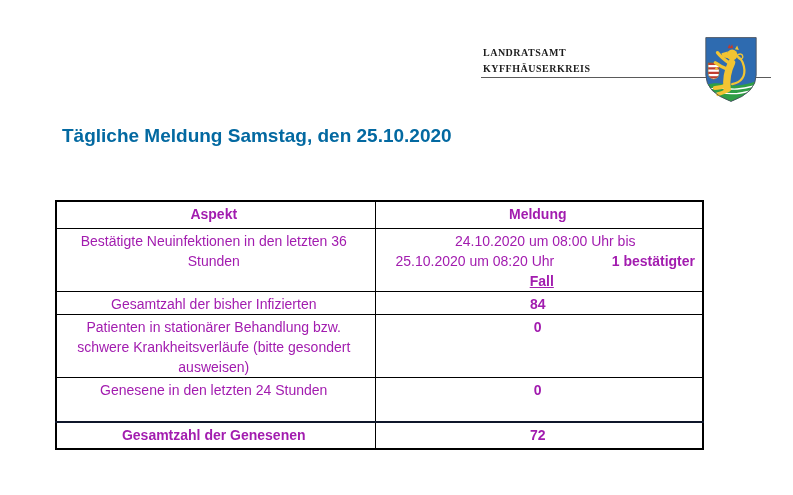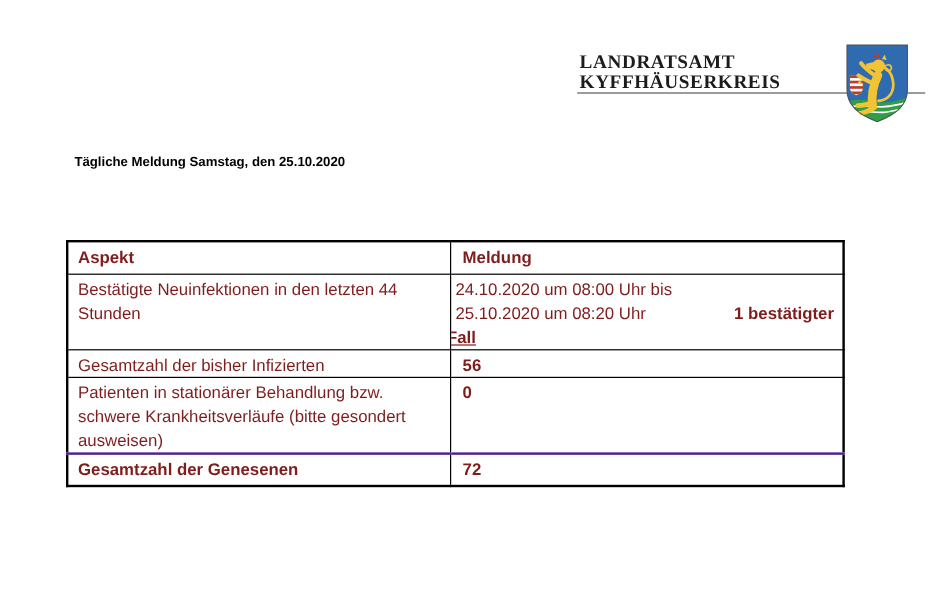--- a/index.html
+++ b/index.html
@@ -6,56 +6,56 @@
   body{
     width:793px;height:495px;background:#ffffff;position:relative;
     font-family:"Liberation Sans", sans-serif;color:#1e1e1e;overflow:hidden;
   }
   .page{position:absolute;inset:0;}
 
   
   .org{
     position:absolute;left:483px;top:45px;
     font-family:"Liberation Serif", serif;font-weight:700;
-    font-size:16px;line-height:15.5px;letter-spacing:0.5px;color:#1c1c1c;
+    font-size:10px;line-height:15.5px;letter-spacing:0.5px;color:#1c1c1c;
   }
   .rule{
     position:absolute;left:481px;top:77px;width:290px;height:1px;
     background:#5a5a5a;z-index:1;
   }
   .crest{
     position:absolute;left:703px;top:34px;width:56px;height:71px;z-index:2;
   }
 
   
   .title{
     position:absolute;left:62px;top:127px;margin:0;
-    font-size:11px;font-weight:700;color:#000000;line-height:17px;
+    font-size:19px;font-weight:700;color:#0369a1;line-height:17px;
   }
 
   
   table.report{
     position:absolute;left:55px;top:200px;width:647px;
     border-collapse:collapse;table-layout:fixed;
     border:2px solid #000;
   }
   .report th,.report td{
-    border:1px solid #000;vertical-align:top;text-align:left;
-    font-size:14px;line-height:20px;font-weight:400;color:#7f1d1d;
+    border:1px solid #000;vertical-align:top;text-align:center;
+    font-size:14px;line-height:20px;font-weight:400;color:#a21caf;
     padding:2px 12px 0 8px;overflow:hidden;
   }
   .report th{font-weight:700;height:24px;}
   .report td.val{font-weight:700;padding-left:10px;}
-  .report td.anz{padding-left:4px;padding-right:7px;}
+  .report td.anz{padding-left:20px;padding-right:7px;}
   .h-r1 td{height:60px;}
   .h-r2 td{height:19px;margin-left:39px;}
   .h-r3 td{height:60px;}
   .h-r4 td{height:40px;}
   .h-r5 td{height:41px;}
-  .h-r6 td{height:23px;border-top:2px solid #4c1d95;}
+  .h-r6 td{height:23px;border-top:2px solid #0f172a;}
   .h-r6 td{font-weight:700;}
   .split{display:flex;justify-content:space-between;}
   .b{font-weight:700;}
   .fall-line{margin-left:-7px;text-decoration:underline;} 
 </style>
 </head>
 <body>
 
 <div class="page">
 
@@ -117,42 +117,46 @@
         <col style="width:319px">
         <col style="width:328px">
       </colgroup>
     <tbody>
         <tr>
       <th>Aspekt</th>
       <th class="anz" style="padding-left:10px">Meldung</th>
     </tr>
 
     <tr class="h-r1">
-      <td>Bestätigte Neuinfektionen in den letzten 44 Stunden</td>
+      <td>Bestätigte Neuinfektionen in den letzten 36 Stunden</td>
       <td class="anz">
         <div>24.10.2020 um 08:00 Uhr bis</div>
         <div class="split">
           <span>25.10.2020 um 08:20 Uhr</span>
           <span class="b">1 bestätigter</span>
         </div>
         <div class="b fall-line">Fall</div>
       </td>
     </tr>
 
     <tr class="h-r2">
       <td>Gesamtzahl der bisher Infizierten</td>
-      <td class="val">56</td>
+      <td class="val">84</td>
     </tr>
 
     <tr class="h-r3">
       <td>Patienten in stationärer Behandlung bzw. schwere Krankheitsverläufe (bitte gesondert ausweisen)</td>
       <td class="val">0</td>
     </tr>
 
 
+    <tr class="h-r5">
+      <td>Genesene in den letzten 24 Stunden</td>
+      <td class="val">0</td>
+    </tr>
 
     <tr class="h-r6">
       <td>Gesamtzahl der Genesenen</td>
       <td class="val">72</td>
     </tr>
   </tbody>
     </table>
 
 </div>
 

